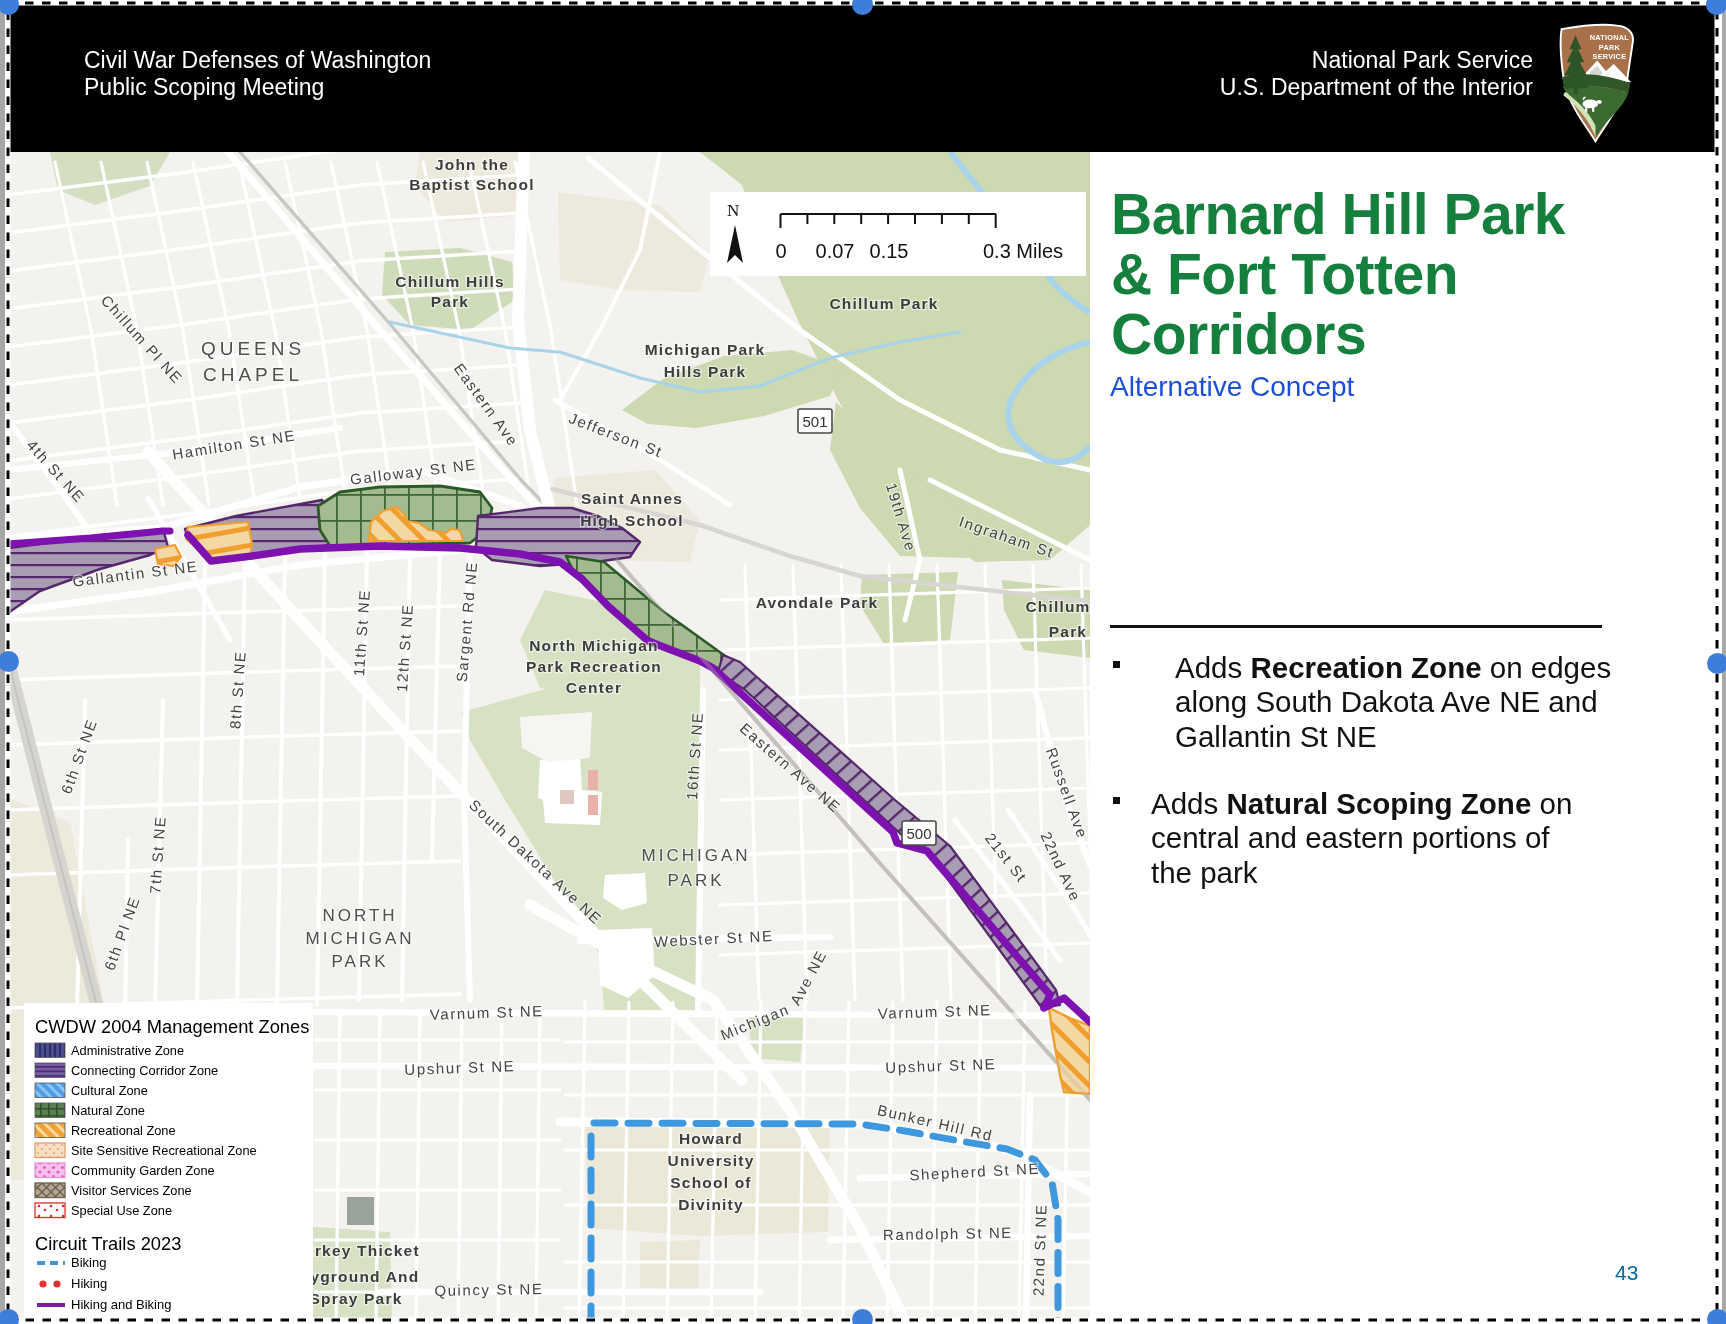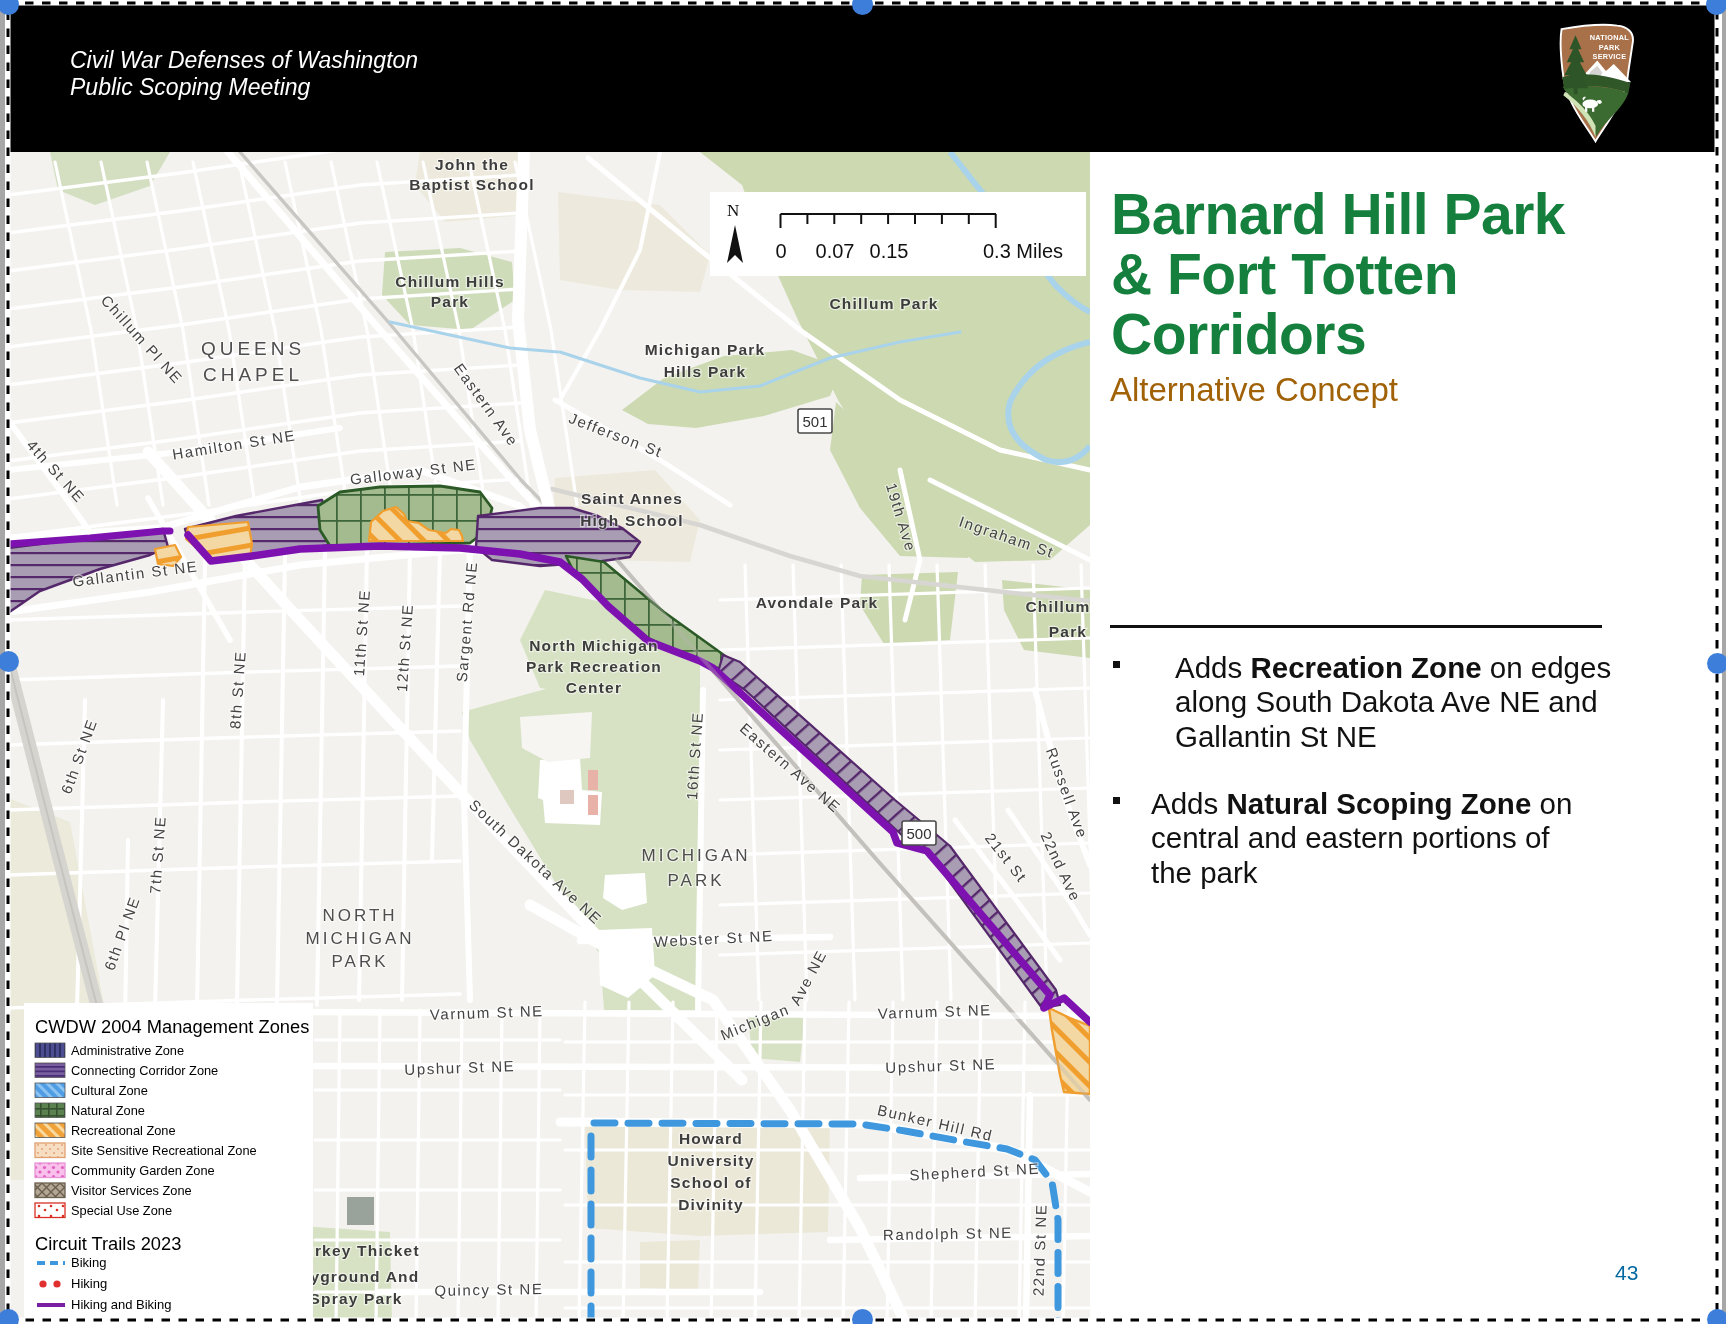--- a/index.html
+++ b/index.html
@@ -398,21 +398,21 @@
         <text x="835" y="258" font-size="20" fill="#111" text-anchor="middle">0.07</text>
         <text x="889" y="258" font-size="20" fill="#111" text-anchor="middle">0.15</text>
         <text x="983" y="258" font-size="20" fill="#111" text-anchor="start">0.3 Miles</text>
 </g>
 </svg>
 
 <div class="abs" style="left:1090px;top:152px;width:627px;height:1168px;background:#ffffff;"></div>
 
 <div class="abs" style="left:1111px;top:184px;width:560px;font-size:57px;line-height:60px;font-weight:bold;color:#15803d;letter-spacing:-0.5px;">Barnard Hill Park<br>&amp; Fort Totten<br>Corridors</div>
 
-<div class="abs" style="left:1110px;top:371px;font-size:33px;color:#a16207;">Alternative Concept</div>
+<div class="abs" style="left:1110px;top:371px;font-size:28px;color:#1d4ed8;">Alternative Concept</div>
 
 <div class="abs" style="left:1110px;top:625px;width:492px;height:3px;background:#111;"></div>
 
 <div class="abs" style="left:1113px;top:661px;width:7px;height:7px;background:#111;"></div>
 <div class="abs" style="left:1151px;top:651px;width:470px;font-size:29.5px;line-height:34.3px;color:#111;margin-left:24px;">Adds <b>Recreation Zone</b> on edges<br>along South Dakota Ave NE and<br>Gallantin St NE</div>
 
 <div class="abs" style="left:1113px;top:797px;width:7px;height:7px;background:#111;"></div>
 <div class="abs" style="left:1151px;top:787px;width:470px;font-size:29.5px;line-height:34.3px;color:#111;">Adds <b>Natural Scoping Zone</b> on<br>central and eastern portions of<br>the park</div>
 
 <div class="abs" style="left:1615px;top:1261px;font-size:21px;color:#0369a1;">43</div>
@@ -509,22 +509,23 @@
         <text x="47" y="285" font-size="13" fill="#000">Hiking</text>
       </g>
 <g>
         <path d="M13,302 L41,302" stroke="#7a1fa2" stroke-width="4"></path>
         <text x="47" y="306" font-size="13" fill="#000">Hiking and Biking</text>
       </g>
 </svg>
 
 <div class="abs" style="left:8px;top:4px;width:1709px;height:148px;background:#000;"></div>
 
-<div class="abs" style="left:70px;top:47px;font-size:23px;line-height:26.5px;color:#fff;font-style:italic;">Civil War Defenses of Washington<br>Public Scoping Meeting</div>
-
+<div class="abs" style="left:84px;top:47px;font-size:23px;line-height:26.5px;color:#fff;">Civil War Defenses of Washington<br>Public Scoping Meeting</div>
+
+<div class="abs" style="left:1133px;top:47px;width:400px;font-size:23px;line-height:26.5px;color:#fff;text-align:right;">National Park Service<br>U.S. Department of the Interior</div>
 
 <svg width="87" height="121" viewBox="0 0 100 139" style="position:absolute;left:1552px;top:23px">
 <path d="M11,7 C34,3 60,1 75,3 C86,4 94,10 93,21 L88,54 C85,90 63,114 50,136 C36,113 15,90 12,54 C10,37 9,19 11,7 Z" fill="#a9714a" stroke="#fff" stroke-width="2.2"></path>
 <text x="66" y="20" font-size="8.4" font-weight="bold" fill="#fff" text-anchor="middle" letter-spacing="0.3" font-family="Liberation Sans,sans-serif">NATIONAL</text>
 <text x="66" y="30.5" font-size="8.4" font-weight="bold" fill="#fff" text-anchor="middle" letter-spacing="0.3" font-family="Liberation Sans,sans-serif">PARK</text>
 <text x="66" y="41" font-size="8.4" font-weight="bold" fill="#fff" text-anchor="middle" letter-spacing="0.3" font-family="Liberation Sans,sans-serif">SERVICE</text>
 
 <path d="M30,67 L52,43 L62,55 L71,47 L91,68 Z" fill="#fff"></path>
 <path d="M44,56 L52,49 L58,57 L52,67 L40,67 Z" fill="#d4d4d2"></path>
 

